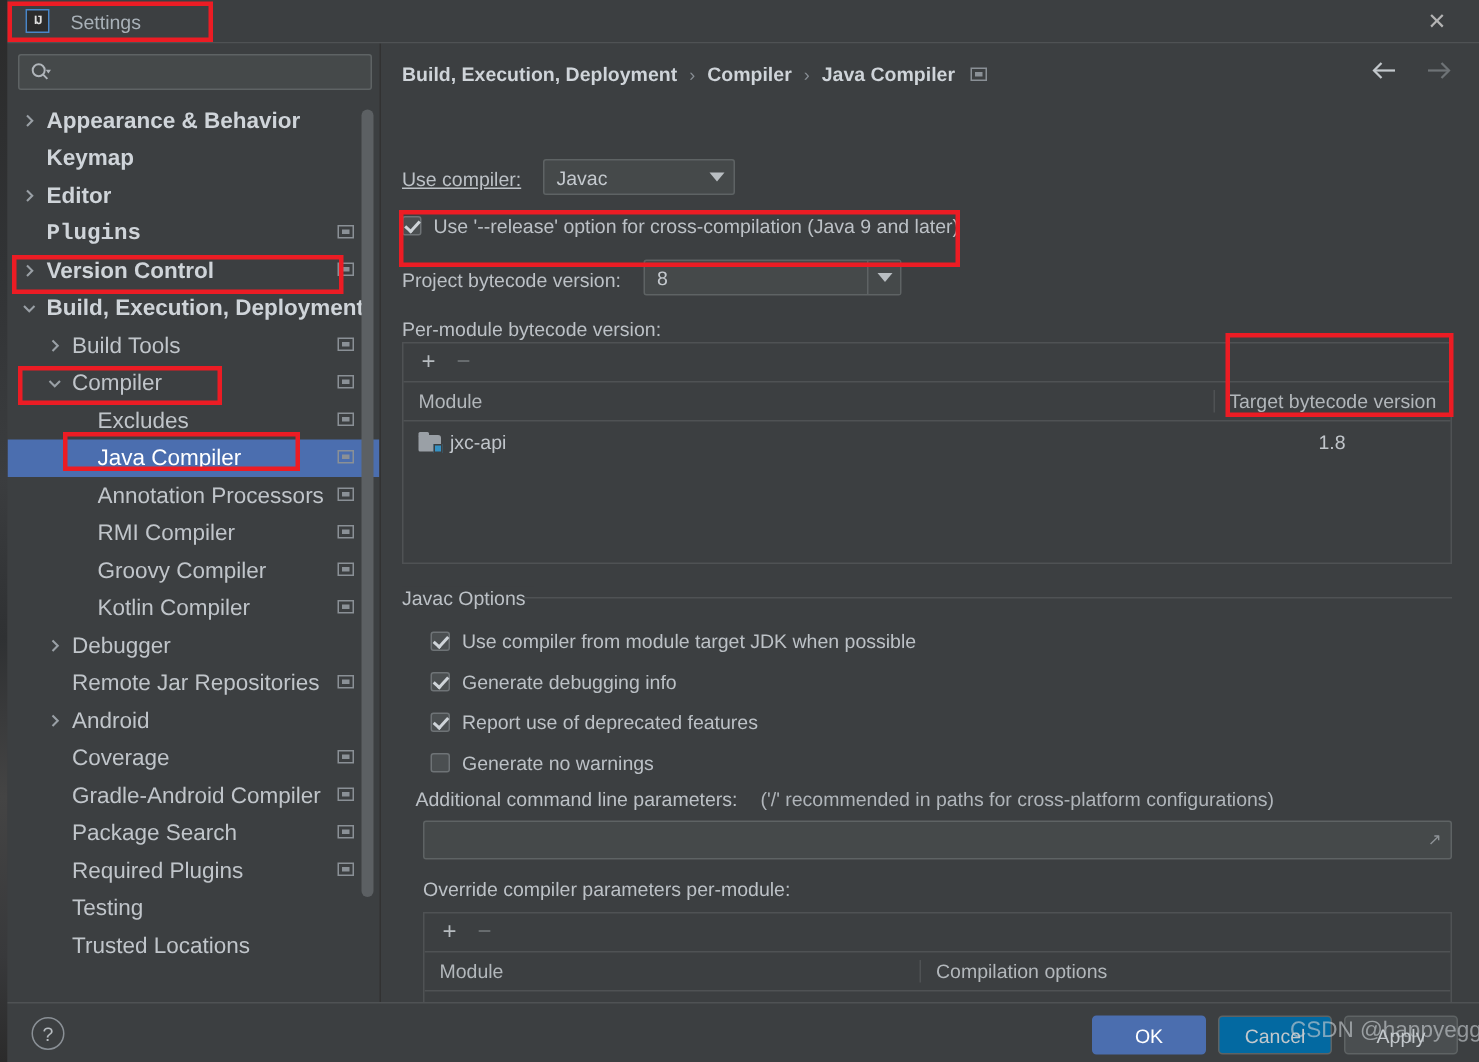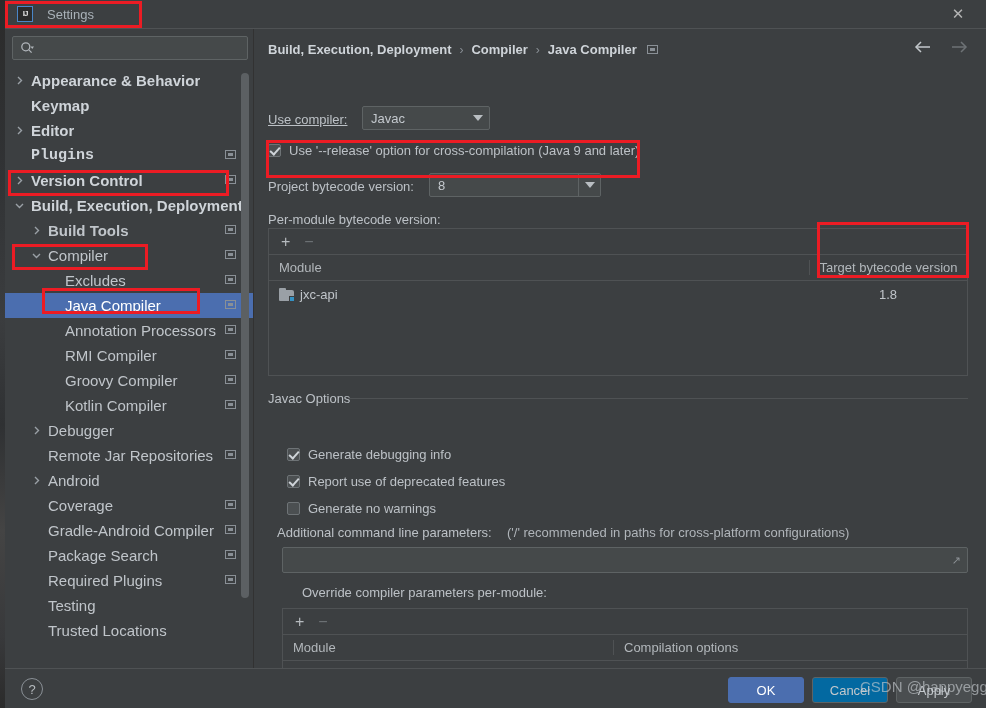--- a/index.html
+++ b/index.html
@@ -355,21 +355,21 @@
           </span>
           <span class="tree-label" style="margin-left: 5px;">Build, Execution, Deployment</span>
         </div>
         <div class="tree-row">
           <span style="width: 25px; flex: 0 0 auto;"></span>
           <span class="arrow">
             <svg width="9" height="9" viewBox="0 0 9 9">
               <polyline points="3,1 6.5,4.5 3,8" fill="none" stroke="currentColor" stroke-width="1.4"></polyline>
             </svg>
           </span>
-          <span class="tree-label" style="margin-left: 5px; font-weight: bold;">Build Tools</span>
+          <span class="tree-label" style="margin-left: 5px;">Build Tools</span>
           <span class="badge-icon"></span>
         </div>
         <div class="tree-row">
           <span style="width: 25px; flex: 0 0 auto;"></span>
           <span class="arrow">
             <svg width="9" height="9" viewBox="0 0 9 9">
               <polyline points="1,3 4.5,6.5 8,3" fill="none" stroke="currentColor" stroke-width="1.4"></polyline>
             </svg>
           </span>
           <span class="tree-label" style="margin-left: 5px;">Compiler</span>
@@ -544,20 +544,24 @@
           </span>
           <span>jxc-api</span>
         </div>
         <div class="td center" style="width:158px;">1.8</div>
       </div>
     </div>
 
     <div class="group-title" style="left:14px;top:362px;">Javac Options</div>
     <div class="group-line" style="left:95px;top:369px;width:619px;"></div>
 
+    <div class="cbrow" style="position:absolute;left:33px;top:391px;">
+      <span class="cbox checked"></span>
+      <span class="cb-label">Use compiler from module target JDK when possible</span>
+    </div>
     <div class="cbrow" style="position:absolute;left:33px;top:418px;">
       <span class="cbox checked"></span>
       <span class="cb-label">Generate debugging info</span>
     </div>
     <div class="cbrow" style="position:absolute;left:33px;top:445px;">
       <span class="cbox checked"></span>
       <span class="cb-label">Report use of deprecated features</span>
     </div>
     <div class="cbrow" style="position:absolute;left:33px;top:472px;">
       <span class="cbox"></span>
@@ -565,21 +569,21 @@
     </div>
 
     <div class="row-label" style="position:absolute;left:23px;top:496px;">Additional command line parameters:</div>
     <div class="hint" style="position:absolute;left:253px;top:496px;">('/' recommended in paths for cross-platform configurations)</div>
 
     <div class="txtfield" style="left:28px;top:518px;width:686px;height:26px;">
       <span style="padding-left:7px;font-size:13px;color:#c4c9ce;"></span>
       <span class="expand-glyph">↗</span>
     </div>
 
-    <div class="row-label" style="position:absolute;left:28px;top:531px;margin-top:25px;margin-left:20px;">Override compiler parameters per-module:</div>
+    <div class="row-label" style="position:absolute;left:28px;top:531px;margin-top:25px;">Override compiler parameters per-module:</div>
 
     <div class="tbl" style="left:28px;top:579px;width:686px;height:82px;overflow:hidden;">
       <div class="tbl-toolbar">
         <span class="tb-btn">+</span>
         <span class="tb-btn dim">−</span>
       </div>
       <div class="tbl-head">
         <div class="th" style="width:330px;">Module</div>
         <div class="th divider" style="width:354px;">Compilation options</div>
       </div>

